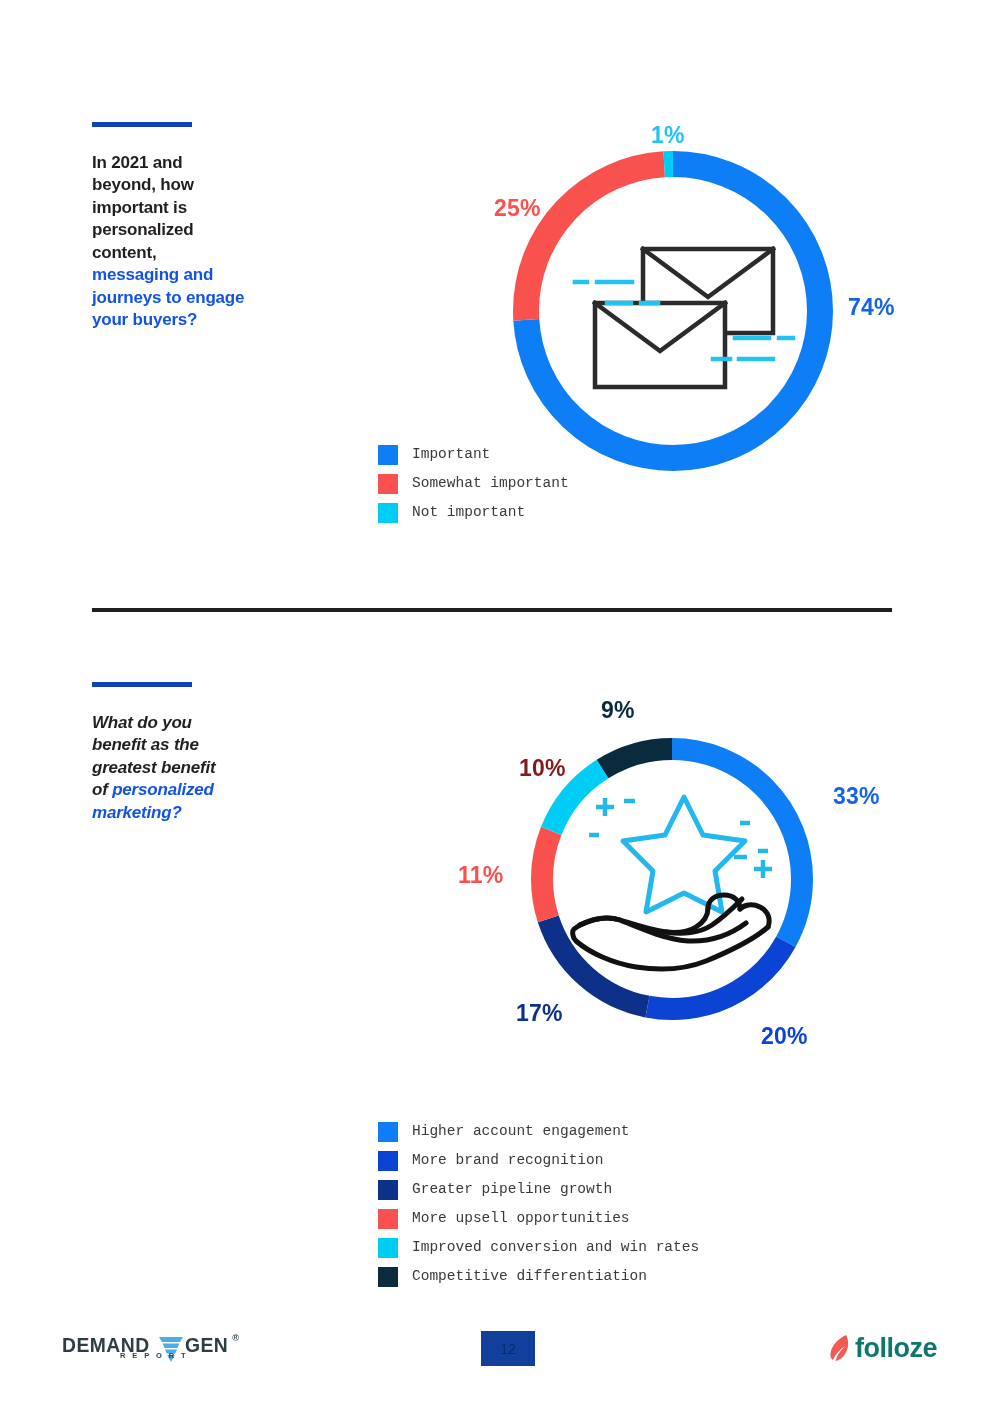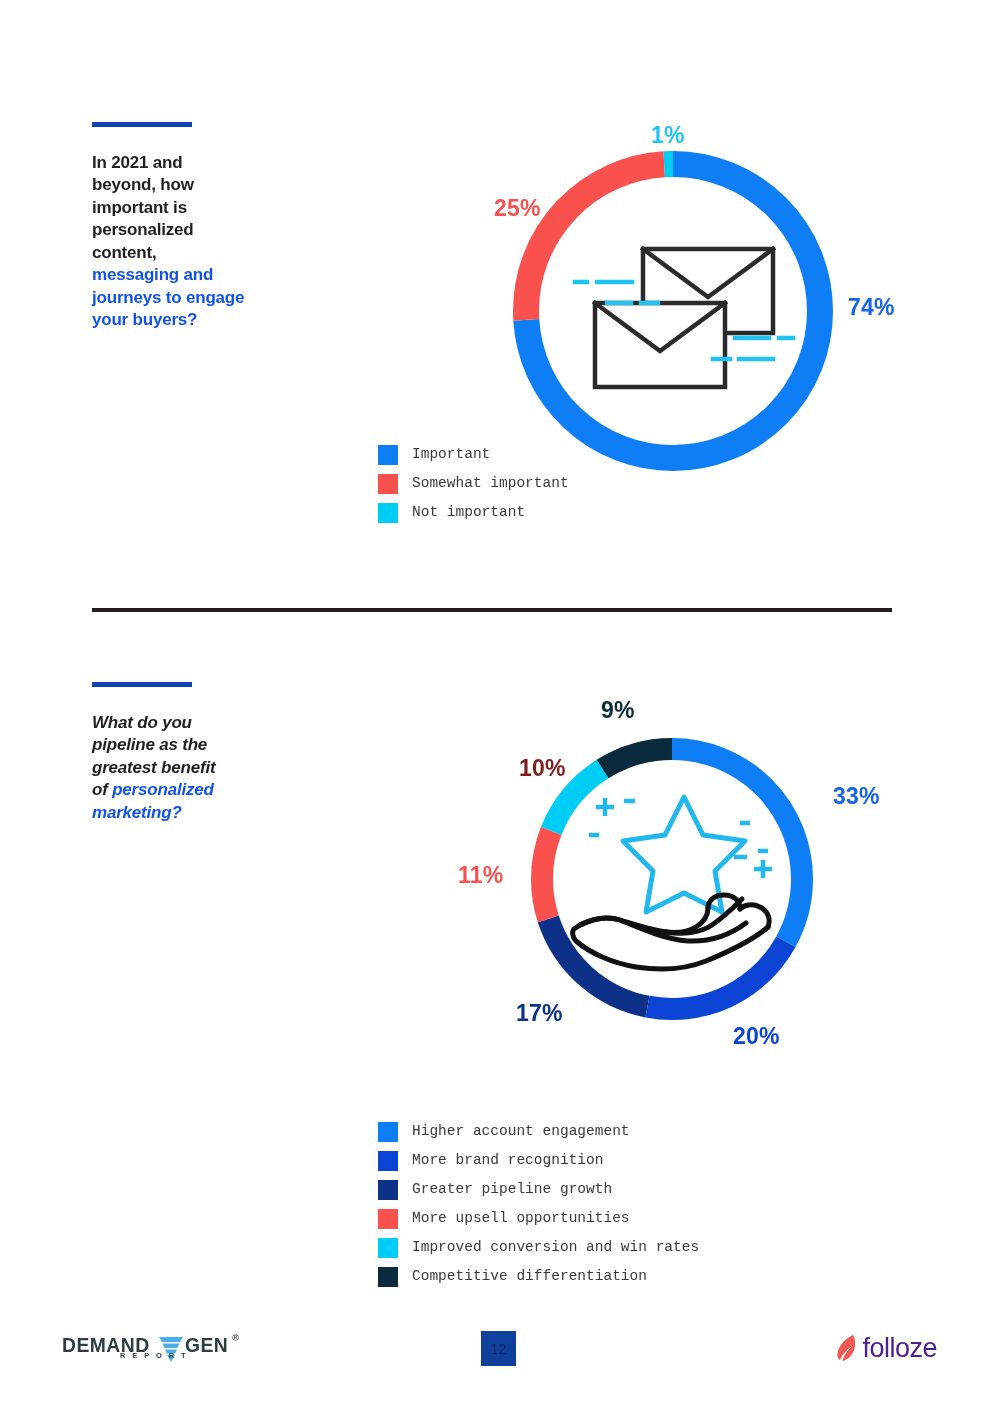--- a/index.html
+++ b/index.html
@@ -112,21 +112,21 @@
     font-size: 7.5px;
     font-weight: bold;
     letter-spacing: 2.4px;
     color: #2c3e44;
   }
 
   .pagebox {
     position: absolute;
     left: 481px;
     top: 6px;
-    width: 35px;
+    width: 54px;
     height: 35px;
     background: #11409c;
     display: flex;
     align-items: center;
     justify-content: center;
   }
   .pagenum {
     font-size: 14px;
     color: #0b2a6e;
     font-family: "Liberation Sans", sans-serif;
@@ -135,22 +135,22 @@
   .folloze-logo {
     position: absolute;
     right: 55px;
     top: 6px;
     display: flex;
     align-items: center;
     height: 34px;
   }
   .folloze-text {
     font-size: 27px;
-    font-weight: normal;
-    color: #4c1d95;
+    font-weight: bold;
+    color: #0f766e;
     letter-spacing: -0.5px;
     margin-left: 5px;
     line-height: 1;
   }
 </style>
 </head>
 <body>
 
 <div class="page">
 
@@ -221,21 +221,21 @@
       <span class="legend-label">Not important</span>
     </div>
   </div>
 
   <div class="divider" style="top:608px;"></div>
 
   <div class="accent-bar" style="left:92px; top:682px;"></div>
 
   <div class="question" style="left:92px; top:712px;font-style:italic;">
     <span>What do you</span><br>
-    <span>pipeline as the</span><br>
+    <span>benefit as the</span><br>
     <span>greatest benefit</span><br>
     <span>of </span><span class="hl">personalized</span><br>
     <span class="hl">marketing?</span>
   </div>
 
   <div class="donut-wrap" style="left:522px; top:729px; width:300px; height:300px;">
     <svg class="donut" width="300" height="300" viewBox="0 0 300 300">
       <g transform="translate(150,150)">
 
         <circle r="130" fill="none" stroke="#0d7ef5" stroke-width="22" stroke-dasharray="269.55 547.26" stroke-dashoffset="0" transform="rotate(-90)"></circle>
@@ -277,21 +277,21 @@
           </g>
         </g>
       </g>
     </svg>
   </div>
 
   <div class="pct" style="left:601px; top:697px; color:#0a2a3d;">9%</div>
   <div class="pct" style="left:519px; top:755px; color:#7f1d1d;">10%</div>
   <div class="pct" style="left:458px; top:862px; color:#f9524e;text-align:right;">11%</div>
   <div class="pct" style="left:516px; top:1000px; color:#0d3189;">17%</div>
-  <div class="pct" style="left:733px; top:1023px; color:#0b43d4;">20%</div>
+  <div class="pct" style="left:761px; top:1023px; color:#0b43d4;">20%</div>
   <div class="pct" style="left:833px; top:783px; color:#1464e8;">33%</div>
 
   <div class="legend" style="left:378px; top:1079px;margin-top:44px;">
     <div class="legend-row">
       <span class="swatch" style="background:#0d7ef5;"></span>
       <span class="legend-label">Higher account engagement</span>
     </div>
     <div class="legend-row">
       <span class="swatch" style="background:#0b43d4;"></span>
       <span class="legend-label">More brand recognition</span>

